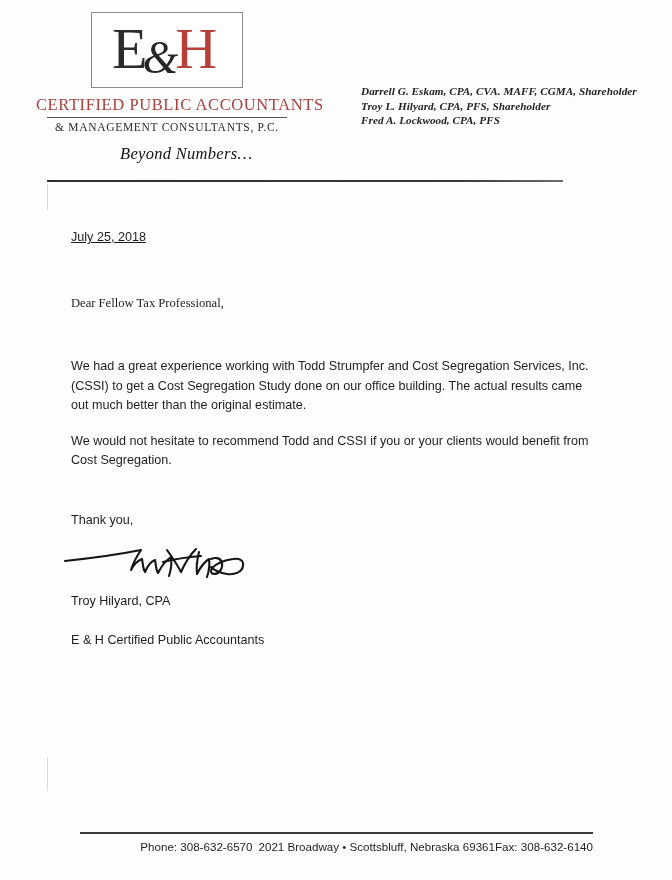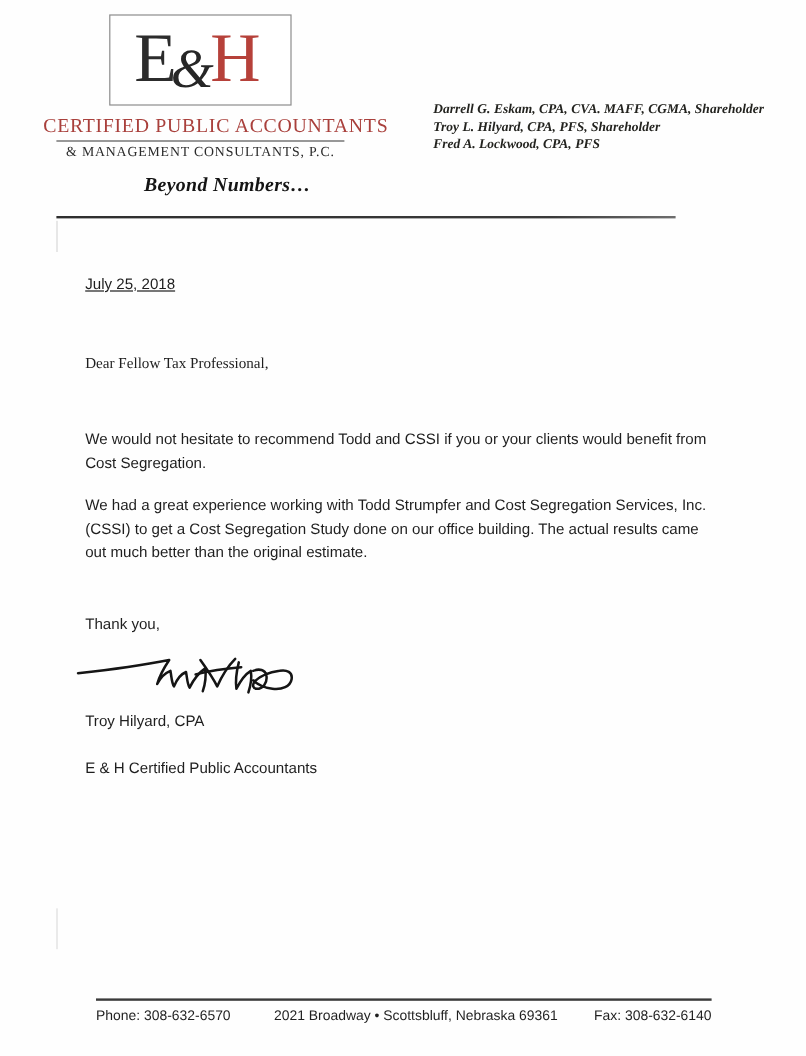--- a/index.html
+++ b/index.html
@@ -108,21 +108,21 @@
     text-transform: uppercase;
     text-align: center;
   }
 
   .tagline {
     position: absolute;
     left: 120px;
     top: 144px;
     font-family: "Liberation Serif", "DejaVu Serif", serif;
     font-style: italic;
-    font-weight: bold;
+    font-weight: normal;
     font-size: 16.5px;
     color: #141414;
     letter-spacing: 0.3px;
   }
 
   .names-block {
     position: absolute;
     left: 361px;
     top: 84px;
     font-family: "Liberation Serif", "DejaVu Serif", serif;
@@ -228,21 +228,21 @@
     height: 1.6px;
     background: #3b3b3b;
   }
 
   .footer {
     position: absolute;
     left: 80px;
     top: 840px;
     width: 513px;
     display: flex;
-    justify-content: space-between;
+    justify-content: flex-end;
     align-items: baseline;
     font-size: 11.6px;
     color: #1f1f1f;
     white-space: nowrap;
   }
   .footer .addr {
     padding-left: 6px;
   }
 </style>
 </head>
@@ -277,22 +277,22 @@
   </div>
 
   <div class="scan-artifact2"></div>
 
   <div class="body-area">
 
     <p class="date-line">July 25, 2018</p>
 
     <p class="salutation">Dear Fellow Tax Professional,</p>
 
+    <p class="para">We had a great experience working with Todd Strumpfer and Cost Segregation Services, Inc. (CSSI) to get a Cost Segregation Study done on our office building.  The actual results came out much better than the original estimate.</p>
     <p class="para">We would not hesitate to recommend Todd and CSSI if you or your clients would benefit from Cost Segregation.</p>
-    <p class="para">We had a great experience working with Todd Strumpfer and Cost Segregation Services, Inc. (CSSI) to get a Cost Segregation Study done on our office building.  The actual results came out much better than the original estimate.</p>
 
     <p class="closing">Thank you,</p>
 
     <div class="signature-wrap">
       <svg width="200" height="56" viewBox="0 0 200 56" fill="none">
         <path d="M2 25 C30 22, 58 18, 78 14 C74 20, 70 27, 68 34 C70 30, 74 25, 79 23 C80 28, 80 33, 82 36 C84 31, 87 26, 92 24 C93 29, 93 34, 95 37 C98 31, 102 25, 108 21 C109 28, 108 34, 106 40" stroke="#151515" stroke-width="2.1" stroke-linecap="round" stroke-linejoin="round"></path>
         <path d="M104 14 C109 21, 114 28, 118 36 C122 27, 127 19, 133 13" stroke="#151515" stroke-width="2.1" stroke-linecap="round" stroke-linejoin="round"></path>
         <path d="M100 26 C112 23, 126 21, 138 20" stroke="#151515" stroke-width="2.1" stroke-linecap="round" stroke-linejoin="round"></path>
         <path d="M136 16 C134 24, 133 31, 134 38 C137 32, 141 26, 146 23 C147 29, 146 35, 144 41" stroke="#151515" stroke-width="2.1" stroke-linecap="round" stroke-linejoin="round"></path>
         <path d="M148 23 C153 21, 158 22, 159 27 C160 33, 156 38, 151 38 C148 38, 147 35, 149 32 C154 27, 163 24, 170 23 C176 22, 181 24, 180 30 C179 36, 172 39, 164 38 C157 37, 151 34, 148 31" stroke="#151515" stroke-width="2.1" stroke-linecap="round" stroke-linejoin="round"></path>

